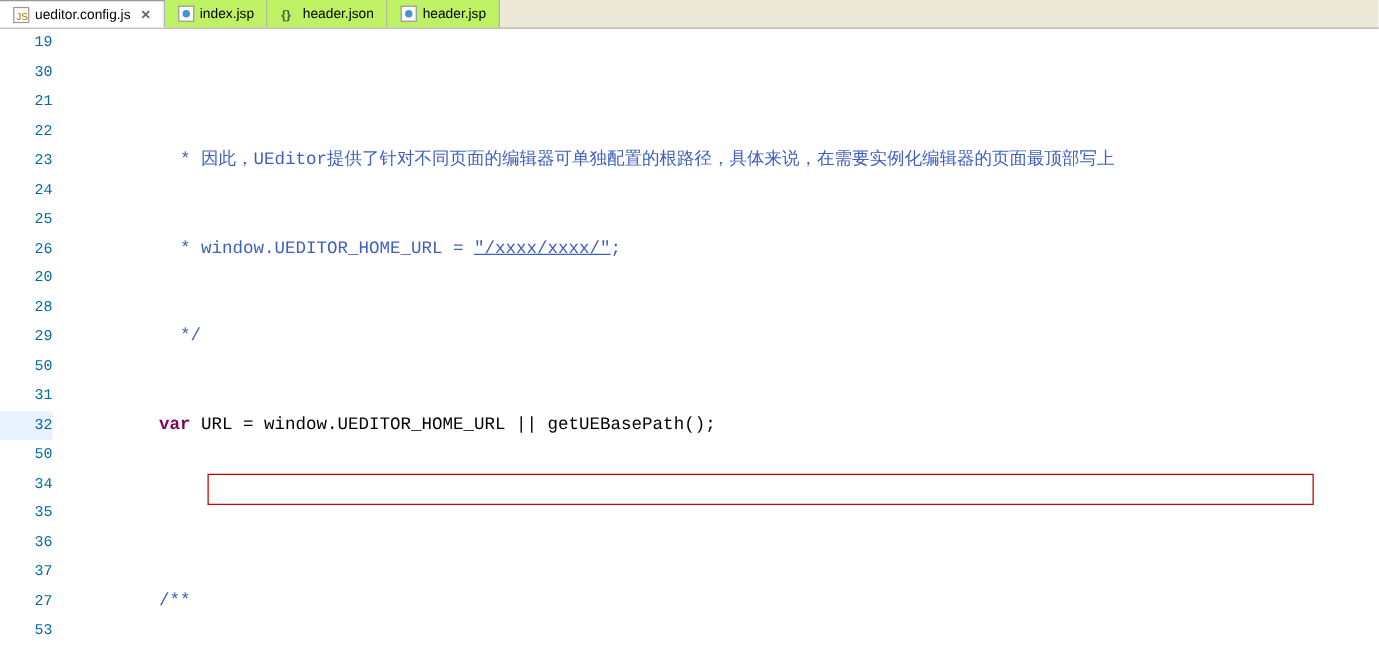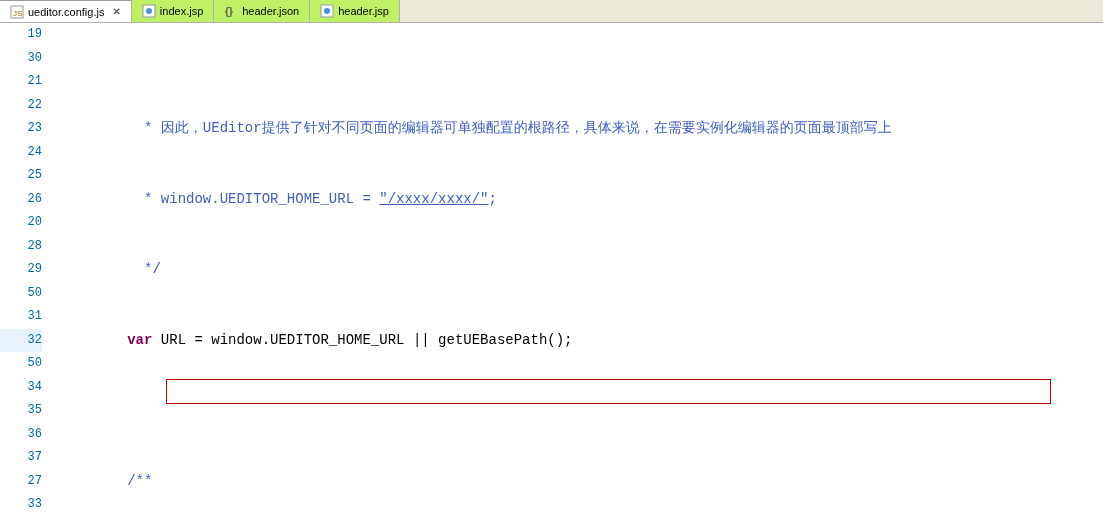--- a/index.html
+++ b/index.html
@@ -142,21 +142,21 @@
     <div class="line">29</div>
     <div class="line">50</div>
     <div class="line">31</div>
     <div class="line hl-current">32</div>
     <div class="line">50</div>
     <div class="line">34</div>
     <div class="line">35</div>
     <div class="line">36</div>
     <div class="line">37</div>
     <div class="line">27</div>
-    <div class="line">33</div>
+    <div class="line">53</div>
   </div>
   <div class="code">
     
     <div class="hl-box"></div>
     <div class="line">         <span class="cmt-doc"> * 因此，UEditor提供了针对不同页面的编辑器可单独配置的根路径，具体来说，在需要实例化编辑器的页面最顶部写上</span></div>
     <div class="line">         <span class="cmt-doc"> * window.UEDITOR_HOME_URL = </span><span class="cmt-doc" style="text-decoration:underline">"/xxxx/xxxx/"</span><span class="cmt-doc">;</span></div>
     <div class="line">         <span class="cmt-doc"> */</span></div>
     <div class="line">        <span class="kw">var</span><span> URL = window.UEDITOR_HOME_URL || getUEBasePath();</span></div>
     <div class="line"></div>
     <div class="line">        <span class="cmt-doc">/**</span></div>

